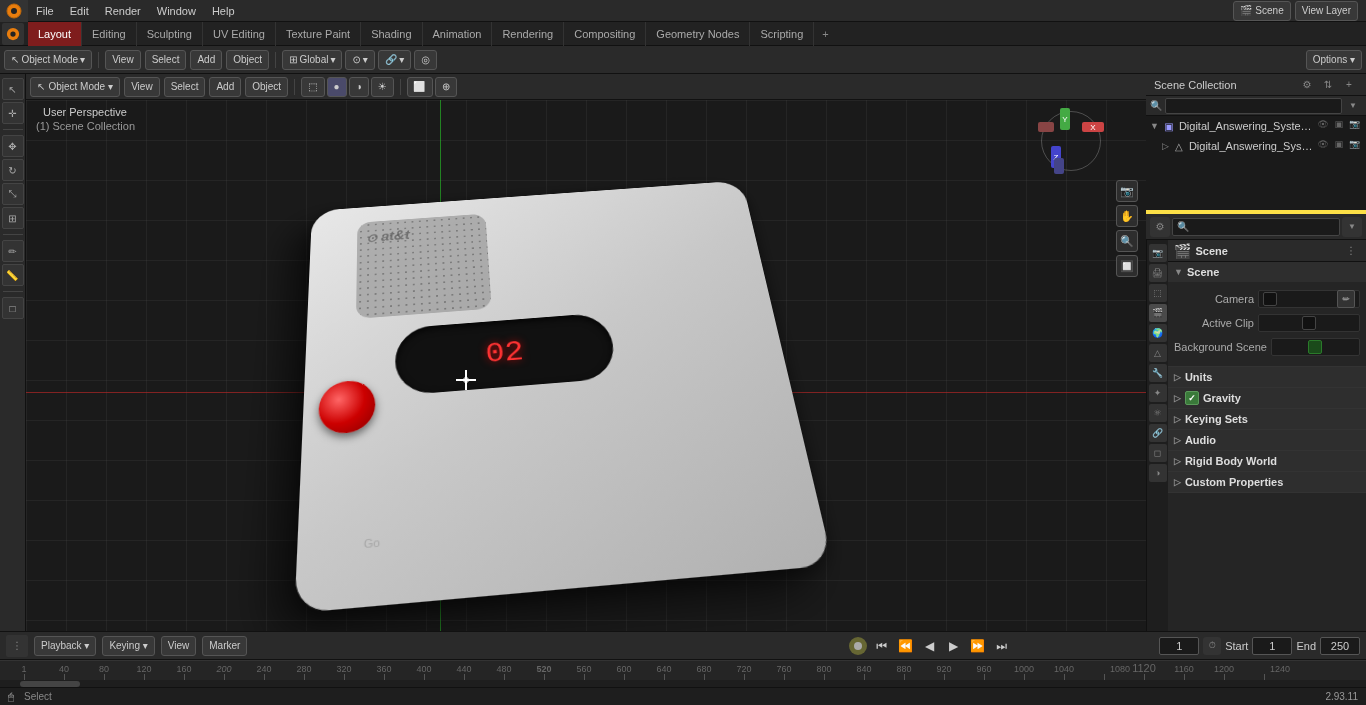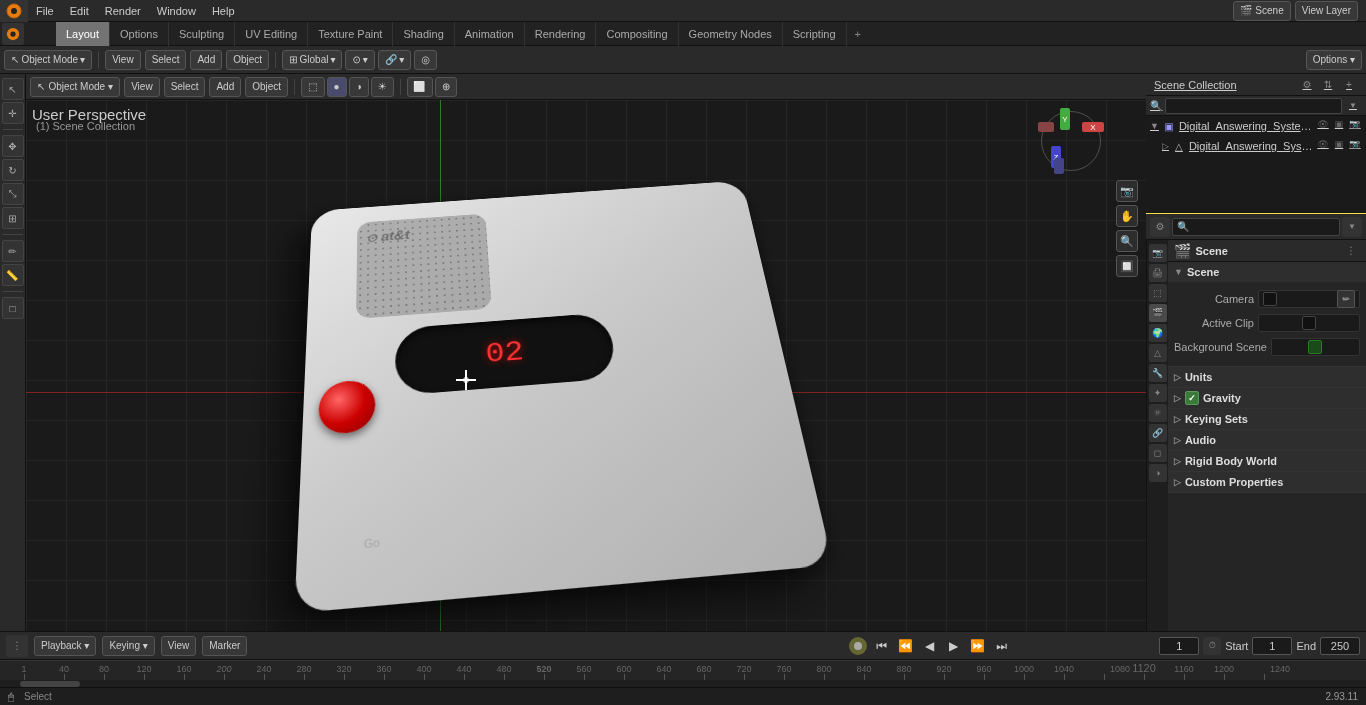--- a/index.html
+++ b/index.html
@@ -53,23 +53,22 @@
     .workspace-tab {
       padding: 0 10px;
       height: 24px;
       line-height: 24px;
       font-size: 11px;
       cursor: pointer;
       color: #aaa;
       border-right: 1px solid #333;
     }
     .workspace-tab.active {
-      background: #737373;
+      background: #7f1d1d;
       color: #fff;
-      margin-left: 28px;
     }
     .workspace-tab-add {
       padding: 0 8px;
       color: #888;
       cursor: pointer;
     }
 
     
     #main-layout {
       display: flex;
@@ -175,22 +174,22 @@
       width: 1px;
       height: 100%;
       background: rgba(40,200,40,0.6);
       left: 40%;
     }
 
     
     .vp-label {
       position: absolute;
       top: 6px;
-      left: 6px;
-      font-size: 15px;
+      left: 17px;
+      font-size: 11px;
       color: #ccc;
     }
     .vp-label-collection {
       position: absolute;
       top: 20px;
       left: 10px;
       font-size: 11px;
       color: #999;
     }
 
@@ -315,23 +314,22 @@
       align-items: center;
       justify-content: center;
       cursor: pointer;
       font-size: 10px;
       color: #888;
     }
 
     
     #outliner {
       height: 140px;
-      border-bottom: 1px solid #fde047;
+      border-bottom: 4px solid #fde047;
       overflow: hidden;
-      text-decoration: underline;
     }
     #outliner-header {
       height: 22px;
       background: #2a2a2a;
       display: flex;
       align-items: center;
       justify-content: space-between;
       padding: 0 8px;
       border-bottom: 1px solid #111;
     }
@@ -695,21 +693,21 @@
 </div>
 
 <div id="workspace-tabs">
   <div style="width:22px;height:22px;background:#333;border-radius:2px;display:flex;align-items:center;justify-content:center;margin-right:4px;">
     <svg width="14" height="14" viewBox="0 0 16 16">
         <circle cx="8" cy="8" r="7" fill="#e87d0d"></circle>
         <circle cx="8" cy="8" r="3" fill="#222"></circle>
       </svg>
   </div>
   <div class="workspace-tab active">Layout</div>
-  <div class="workspace-tab">Options</div>
+  <div class="workspace-tab">Editing</div>
   <div class="workspace-tab">Sculpting</div>
   <div class="workspace-tab">UV Editing</div>
   <div class="workspace-tab">Texture Paint</div>
   <div class="workspace-tab">Shading</div>
   <div class="workspace-tab">Animation</div>
   <div class="workspace-tab">Rendering</div>
   <div class="workspace-tab">Compositing</div>
   <div class="workspace-tab">Geometry Nodes</div>
   <div class="workspace-tab">Scripting</div>
   <div class="workspace-tab-add">+</div>

